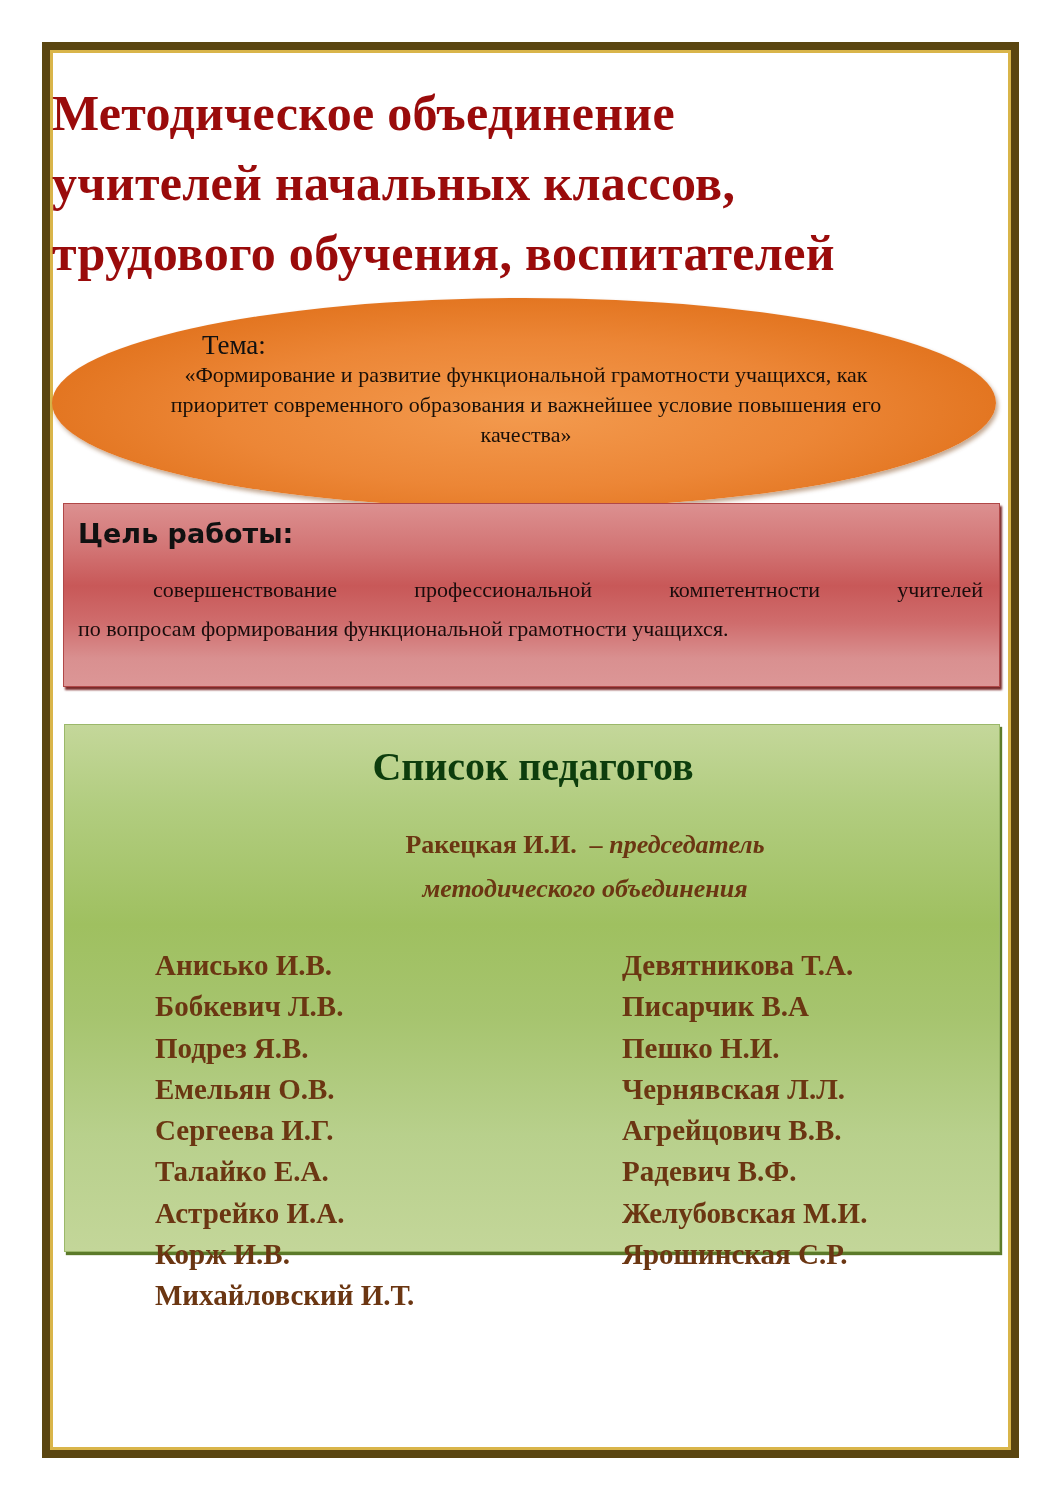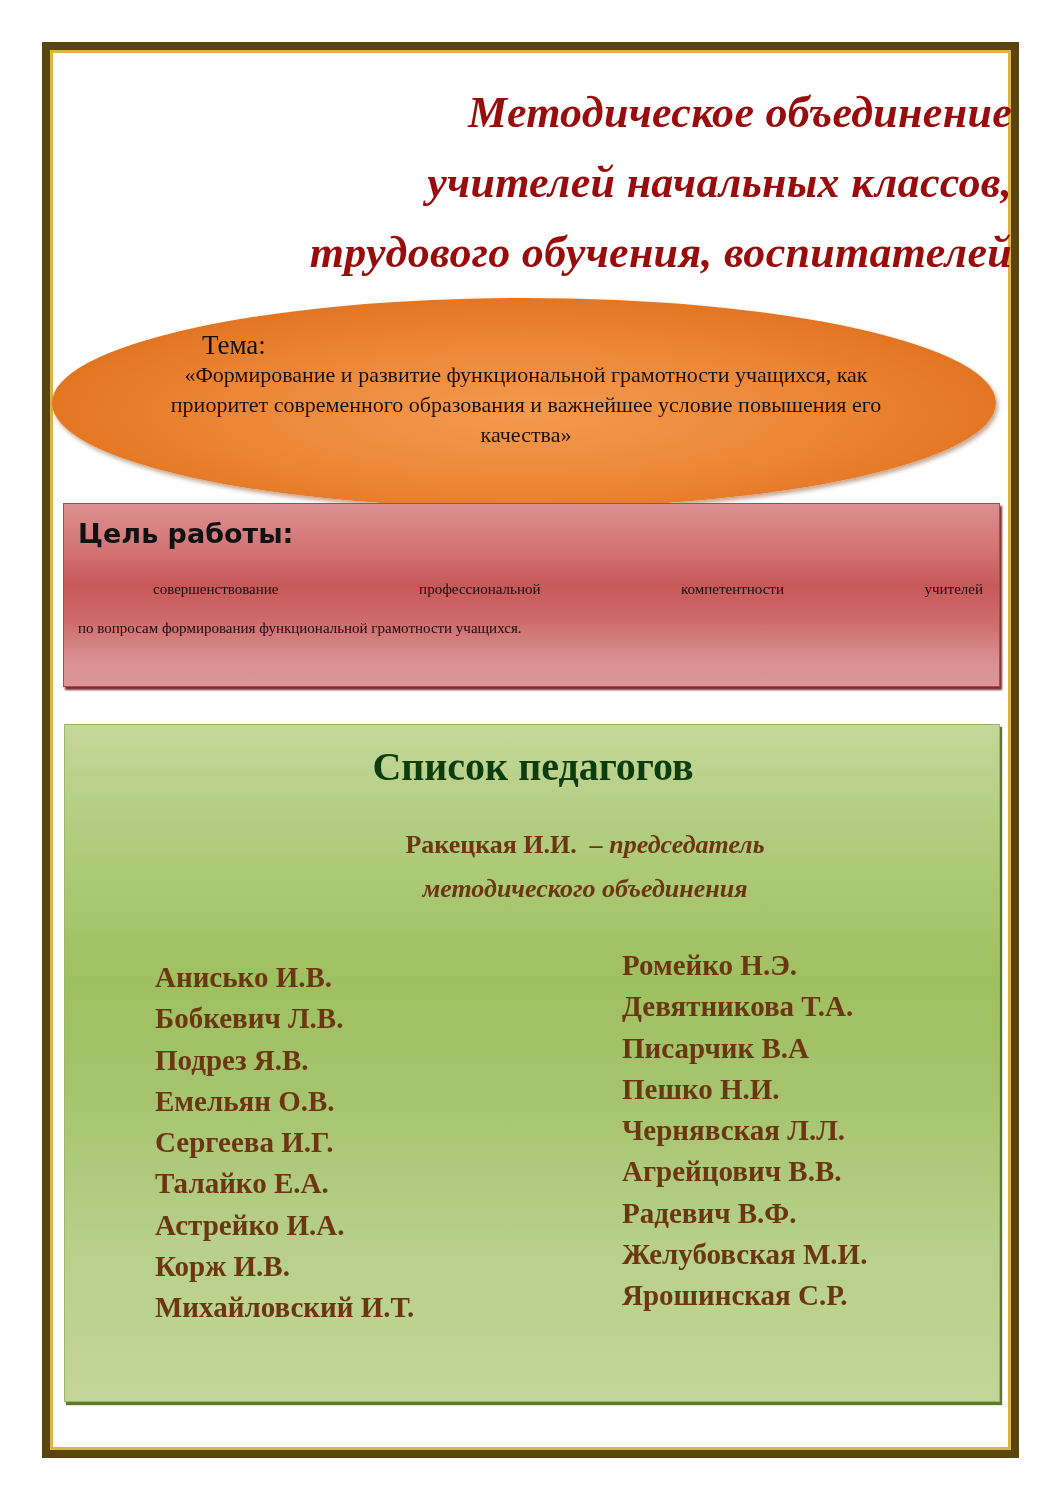--- a/index.html
+++ b/index.html
@@ -14,22 +14,22 @@
   .frame-gold {
     position: absolute; left: 8px; top: 8px; right: 8px; bottom: 8px;
     background: #d9b54a;
   }
   .frame-inner {
     position: absolute; left: 3px; top: 3px; right: 3px; bottom: 3px;
     background: #ffffff;
   }
   .title {
     position: absolute; left: 52px; top: 78px; width: 960px;
-    text-align: right; color: #9a0b0b; font-weight: bold;
-    font-size: 44px; line-height: 70px; letter-spacing: 0.3px; font-style: italic;
+    text-align: left; color: #9a0b0b; font-weight: bold;
+    font-size: 50px; line-height: 70px; letter-spacing: 0.3px;
   }
   .title div { white-space: nowrap; }
   .ellipse {
     position: absolute; left: 52px; top: 298px; width: 944px; height: 210px;
     border-radius: 50%;
     background: radial-gradient(ellipse at 50% 55%, #f39a4e 0%, #ec8636 45%, #e0701a 80%, #d86812 100%);
     box-shadow: 2px 3px 4px rgba(120,60,10,0.45);
   }
   .tema-label {
     position: absolute; left: 202px; top: 330px; font-size: 27px; font-weight: normal; color: #111;
@@ -42,43 +42,43 @@
     position: absolute; left: 63px; top: 503px; width: 937px; height: 184px; box-sizing: border-box;
     background: linear-gradient(to bottom, #dc9090 0%, #d27474 25%, #c85858 45%, #cf6c6c 65%, #d99090 85%, #dc9696 100%);
     border: 1px solid #b04848;
     box-shadow: 2px 3px 2px #7a2a2a;
   }
   .goal-title {
     position: absolute; left: 14px; top: 14px; font-family: "DejaVu Sans", "Liberation Sans", sans-serif;
     font-weight: bold; font-size: 27px; color: #111;
   }
   .goal-text {
-    position: absolute; left: 14px; top: 66px; width: 905px; font-size: 15px; line-height: 39px; color: #1a0c0c;
+    position: absolute; left: 14px; top: 66px; width: 905px; font-size: 22px; line-height: 39px; color: #1a0c0c;
     text-align: justify;
   }
   .goal-text .l1 { display: block; text-indent: 75px; text-align-last: justify; }
   .teachers-box {
-    position: absolute; left: 64px; top: 724px; width: 936px; height: 678px; box-sizing: border-box;
+    position: absolute; left: 64px; top: 724px; width: 936px; height: 528px; box-sizing: border-box;
     background: linear-gradient(to bottom, #c4d79a 0%, #b2cd80 15%, #9fc060 38%, #a6c46e 55%, #b8d08c 78%, #c3d699 100%);
     border: 1px solid #9bb86a;
     box-shadow: 2px 3px 1px #5c7a2a;
   }
   .teachers-title {
     position: absolute; left: 0; top: 18px; width: 936px; text-align: center;
     font-size: 40px; font-weight: bold; color: #0d3d0d;
   }
   .chair {
     position: absolute; left: 240px; top: 98px; width: 560px; text-align: center;
     font-size: 26px; line-height: 44px; font-weight: bold; color: #6b3612;
   }
   .chair em { font-style: italic; }
   .col {
     position: absolute; top: 220px; font-size: 29px; line-height: 41.3px; font-weight: bold; color: #6b3612;
   }
-  .col-left { left: 90px; margin-top: 12px; }
+  .col-left { left: 90px; }
   .col-right { left: 557px; }
   .col div { white-space: nowrap; }
 </style>
 </head>
 <body>
 
 <div class="frame">
   <div class="frame-gold">
     <div class="frame-inner"></div>
   </div>
@@ -117,21 +117,20 @@
     <div>Бобкевич Л.В.</div>
     <div>Подрез Я.В.</div>
     <div>Емельян О.В.</div>
     <div>Сергеева И.Г.</div>
     <div>Талайко Е.А.</div>
     <div>Астрейко И.А.</div>
     <div>Корж И.В.</div>
     <div>Михайловский И.Т.</div>
   </div>
   <div class="col col-right">
-    <div>Ромейко Н.Э.</div>
     <div>Девятникова Т.А.</div>
     <div>Писарчик В.А</div>
     <div>Пешко Н.И.</div>
     <div>Чернявская Л.Л.</div>
     <div>Агрейцович В.В.</div>
     <div>Радевич В.Ф.</div>
     <div>Желубовская М.И.</div>
     <div>Ярошинская С.Р.</div>
   </div>
 </div>

